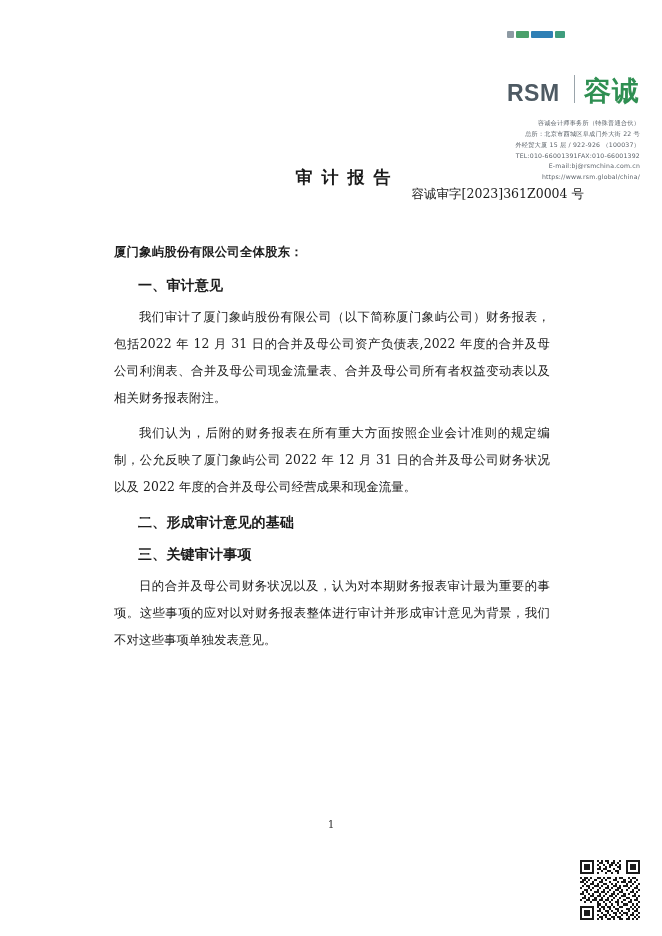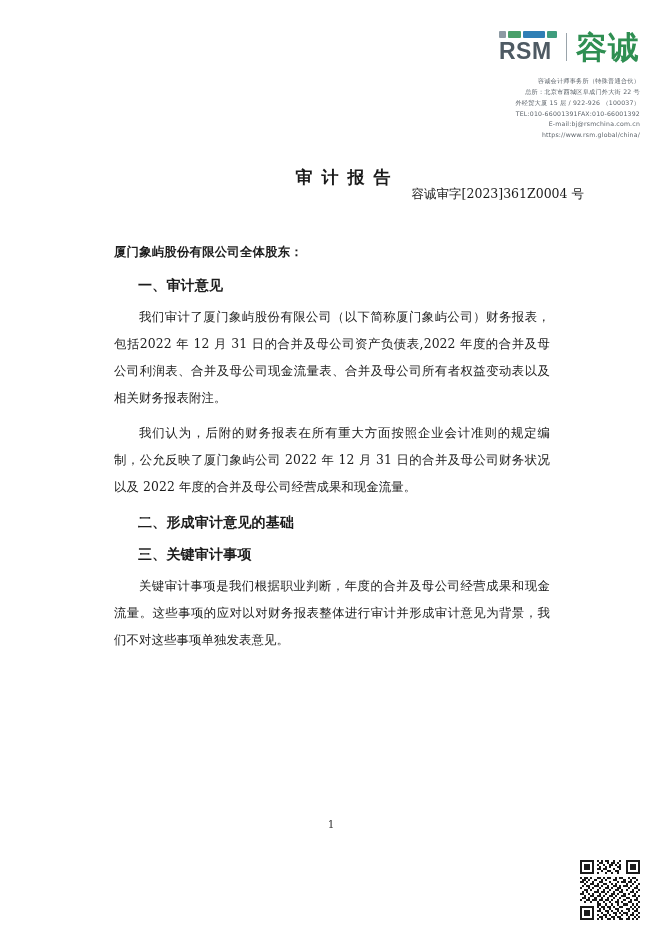--- a/index.html
+++ b/index.html
@@ -28,20 +28,21 @@
   .logo-row {
     display: flex;
     align-items: flex-end;
     justify-content: flex-end;
     gap: 9px;
   }
   .logo-left {
     display: flex;
     flex-direction: column;
     align-items: flex-start;
+    gap: 42px;
   }
   .logo-bars {
     display: flex;
     align-items: flex-end;
     gap: 2px;
     margin-bottom: 2px;
     height: 8px;
   }
   .bar { height: 7px; border-radius: 1px; }
   .bar-a { width: 7px;  background: #8d9aa3; }
@@ -58,21 +59,21 @@
   }
   .logo-divider {
     width: 1px;
     height: 28px;
     background: #9aa4ab;
     margin-bottom: 2px;
   }
   .logo-cn {
     font-family: Liberation Sans, sans-serif;
     font-weight: bold;
-    font-size: 31px;
+    font-size: 27px;
     color: #2f8f52;
     line-height: 1;
     letter-spacing: 1px;
   }
 
   .firm-lines {
     margin-top: 13px;
     font-family: "DejaVu Sans", "Liberation Sans", sans-serif;
     font-size: 6.2px;
     line-height: 1.75;
@@ -202,21 +203,21 @@
   <div class="body">
     <div class="addressee">厦门象屿股份有限公司全体股东：</div>
 
     <h2 class="sec">一、审计意见</h2>
     <p class="para">我们审计了厦门象屿股份有限公司（以下简称厦门象屿公司）财务报表，包括2022 年 12 月 31 日的合并及母公司资产负债表,2022 年度的合并及母公司利润表、合并及母公司现金流量表、合并及母公司所有者权益变动表以及相关财务报表附注。</p>
     <p class="para">我们认为，后附的财务报表在所有重大方面按照企业会计准则的规定编制，公允反映了厦门象屿公司 2022 年 12 月 31 日的合并及母公司财务状况以及 2022 年度的合并及母公司经营成果和现金流量。</p>
 
     <h2 class="sec">二、形成审计意见的基础</h2>
 
     <h2 class="sec">三、关键审计事项</h2>
-    <p class="para">关键审计事项是我们根据职业判断，年度的合并及母公司经营成果和现金流量。这些事项的应对以对财务报表整体进行审计并形成审计意见为背景，我们不对这些事项单独发表意见。</p>
+    <p class="para">日的合并及母公司财务状况以及，认为对本期财务报表审计最为重要的事项。这些事项的应对以对财务报表整体进行审计并形成审计意见为背景，我们不对这些事项单独发表意见。</p>
   </div>
 
   <div class="page-number">1</div>
 
   <div class="qr">
     <svg width="60" height="60" viewBox="0 0 29 29" shape-rendering="crispEdges" aria-hidden="true">
       <rect width="29" height="29" fill="#ffffff"></rect>
       <g fill="#1a1a1a">
         <rect x="0" y="0" width="7" height="1"></rect>
           <rect x="0" y="6" width="7" height="1"></rect>

